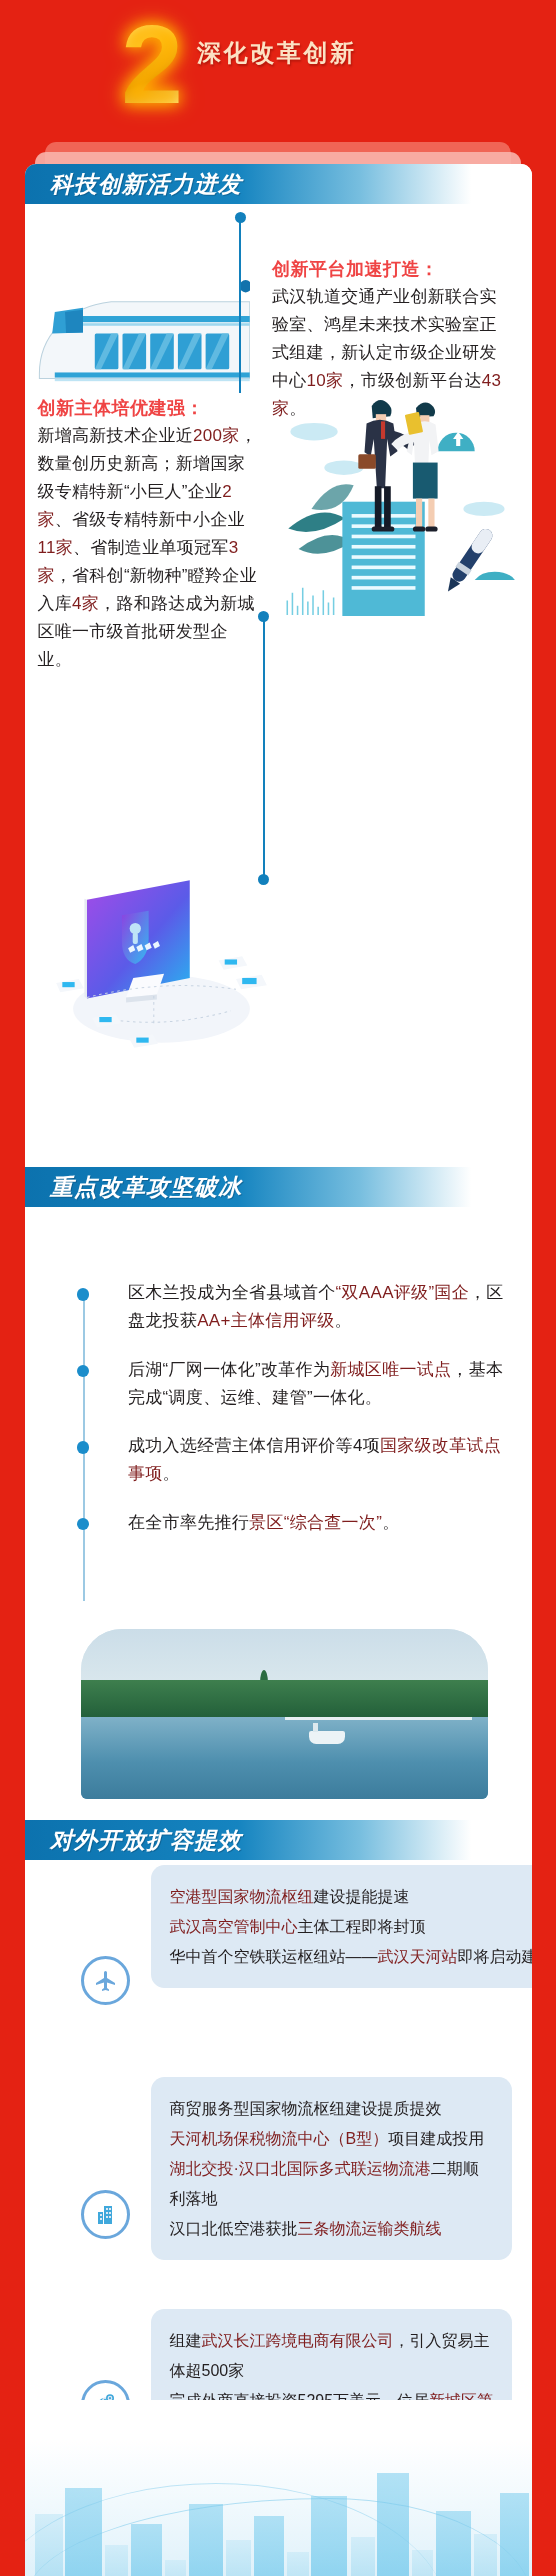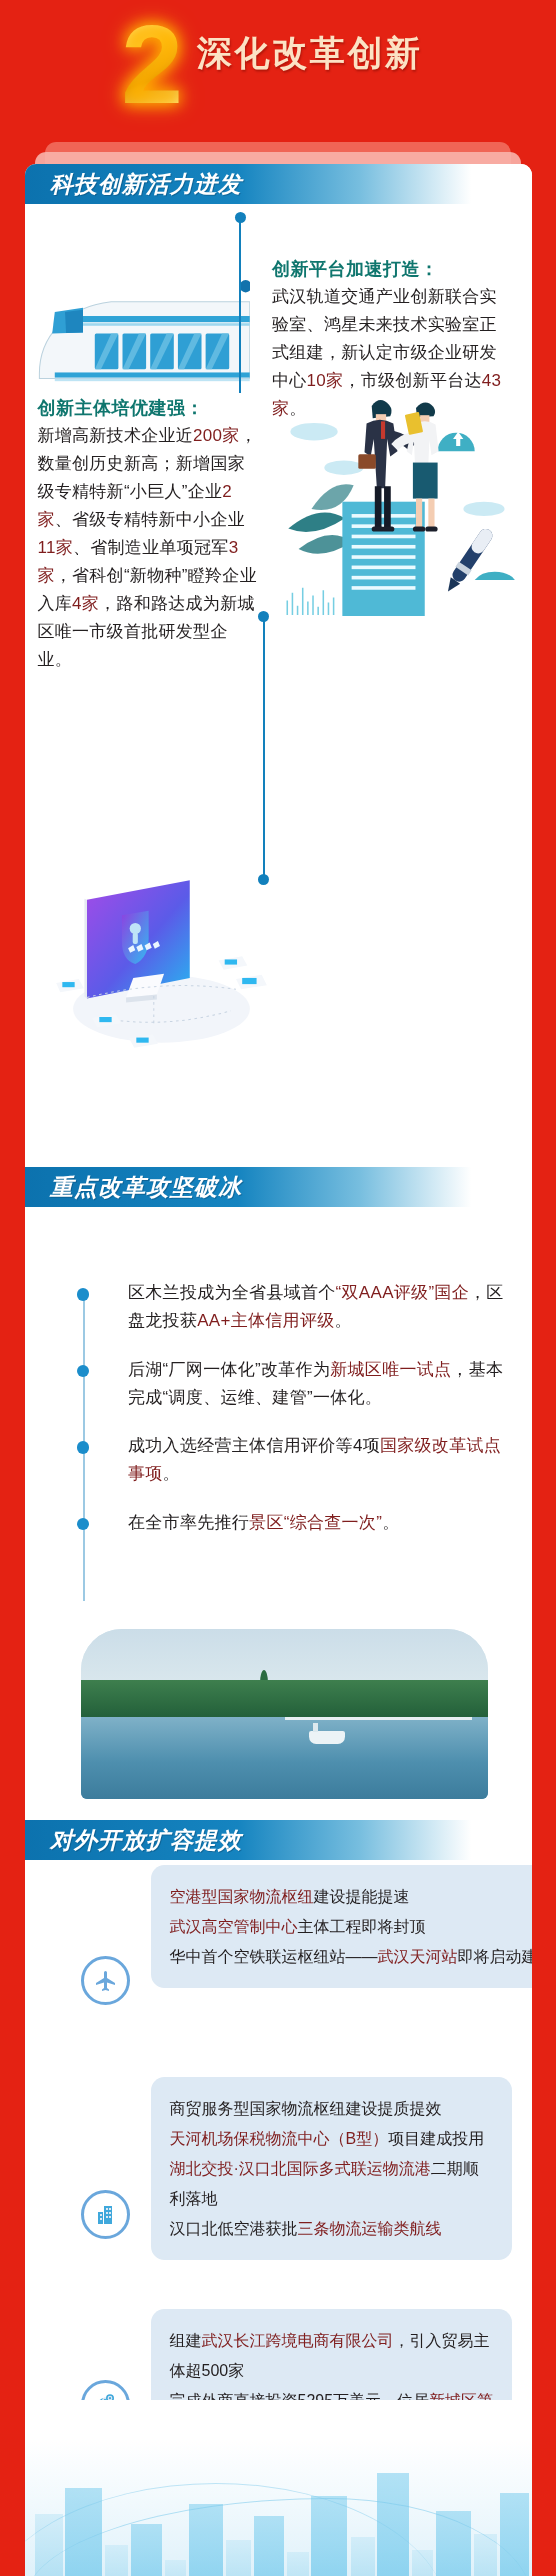--- a/index.html
+++ b/index.html
@@ -16,21 +16,21 @@
     position:absolute; left:98px; top:14.4px; width:108px; height:103px;
     font-size:111px; line-height:103px; font-weight:bold; text-align:center;
     color:#FFD24A;
     background:linear-gradient(160deg,#FFF4B0 0%,#FFC524 35%,#E09000 60%,#FFE680 85%);
     -webkit-background-clip:text; background-clip:text; -webkit-text-fill-color:transparent;
     text-shadow:0 0 13.4px rgba(255,180,0,.9);
     filter:drop-shadow(0 0 9.3px rgba(255,170,0,.85));
   }
   .hero-title { position:absolute; left:197px; top:30px; width:330px; }
   .hero-title div {
-    font-size:35px; line-height:45px; font-weight:bold; color:#FCE2C4;
+    font-size:24px; line-height:45px; font-weight:bold; color:#FCE2C4;
     letter-spacing:2.6px; text-shadow:1px 1.5px 2.1px rgba(120,10,0,.45);
   }
 
   
   .card-edge1 { position:absolute; left:45px; top:142px; width:466px; height:31px;
     background:#F27163; border-radius:11.3px 11.3px 0 0; opacity:.85; }
   .card-edge2 { position:absolute; left:35px; top:152px; width:486px; height:31px;
     background:#F8B3AB; border-radius:11.3px 11.3px 0 0; opacity:.9; }
 
   
@@ -38,21 +38,21 @@
     background:#ffffff; border-radius:11.3px 11.3px 0 0; overflow:hidden; }
 
   
   .sec-head { position:relative; height:40px; width:100%;
     background:linear-gradient(90deg,#0C72AE 0%,#1584C0 42%,#77BEDF 66%,#ffffff 88%); }
   .sec-head span { position:absolute; left:25px; top:5.2px; font-size:23px; line-height:31px;
     font-weight:bold; color:#ffffff; letter-spacing:1px;
     text-shadow:1px 1px 0 rgba(10,70,110,.45); font-style:italic; }
 
   
-  .lead { font-size:18px; font-weight:bold; color:#0f766e; line-height:27px; letter-spacing:0.5px; }
+  .lead { font-size:18px; font-weight:bold; color:#ef4444; line-height:27px; letter-spacing:0.5px; }
   .para { font-size:17px; line-height:28px; color:#231f20; letter-spacing:0.3px; }
   .hl { color:#7f1d1d; }
 
   
   .s1 { position:relative; height:963px; }
   .train { position:absolute; left:9.3px; top:72px; width:216px; height:118px; }
   .s1-r1 { position:absolute; left:247px; top:52px; width:237px; }
   .s1-l1 { position:absolute; left:12.4px; top:191px; width:222px; }
   .illus-ppl { position:absolute; left:258px; top:170px; width:232px; height:242px; }
   .s1-r2 { position:absolute; left:247px; top:435px; width:237px; }

